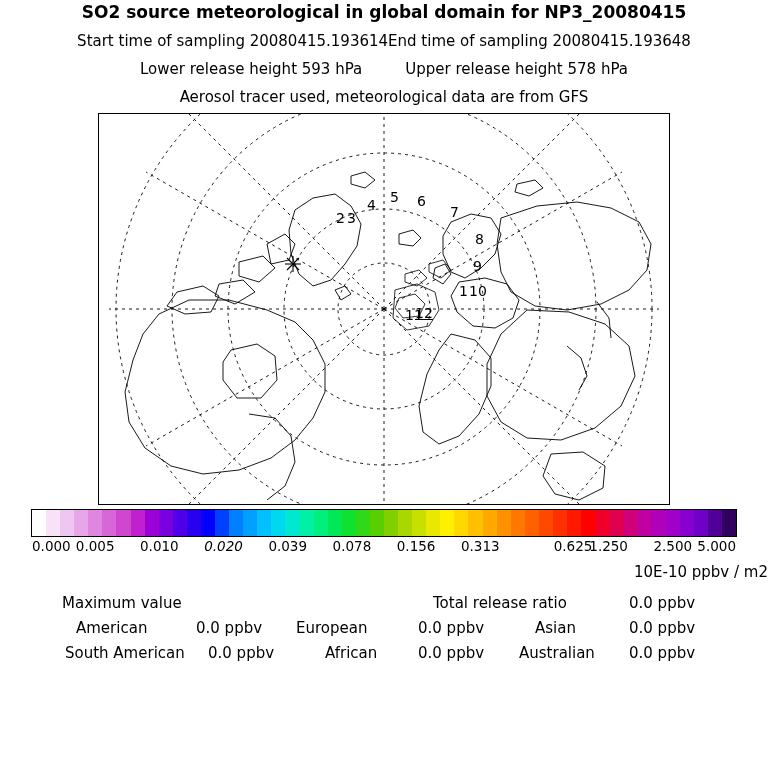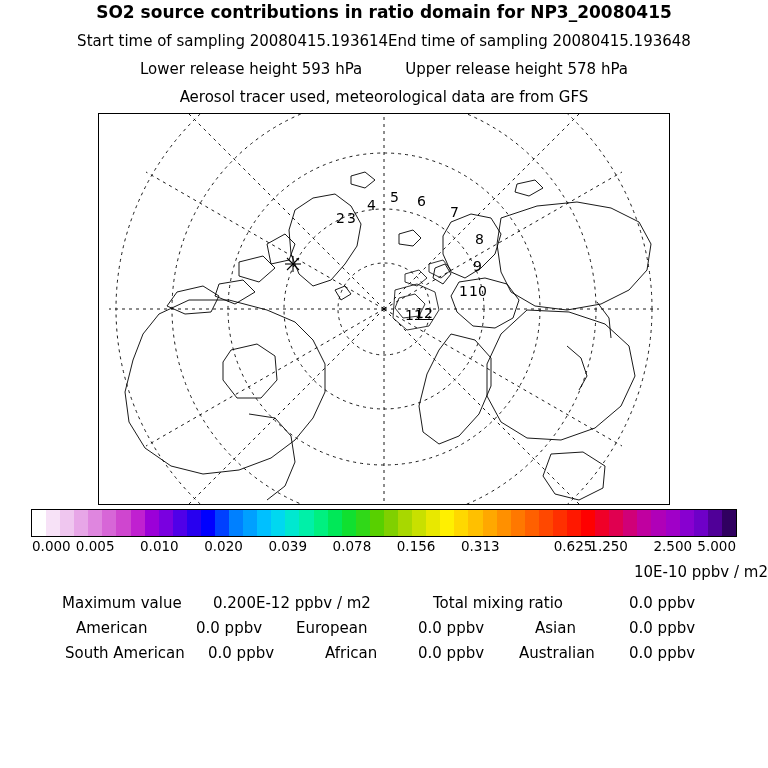--- a/index.html
+++ b/index.html
@@ -96,21 +96,21 @@
   .r3 .c1-l{left:65px;}
   .r3 .c1-v{left:208px;}
   .r3 .c2-l{left:325px;}
   .r3 .c2-v{left:418px;}
   .r3 .c3-l{left:519px;}
   .r3 .c3-v{left:629px;}
 </style>
 </head>
 <body>
 
-<div class="title">SO2 source contributions in ratio domain for NP3_20080415</div>
+<div class="title">SO2 source meteorological in global domain for NP3_20080415</div>
 
 <div class="hdr-line hdr-1">
   <span class="seg seg-a">Start time of sampling 20080415.193614</span><span class="seg">End time of sampling 20080415.193648</span>
 </div>
 
 <div class="hdr-line hdr-2">
   <span class="seg seg-a">Lower release height  593 hPa</span><span class="seg">Upper release height  578 hPa</span>
 </div>
 
 <div class="hdr-line hdr-3">Aerosol tracer used, meteorological data are from GFS</div>
@@ -266,38 +266,37 @@
     <div style="background: rgb(136, 0, 208);"></div>
     <div style="background: rgb(110, 0, 200);"></div>
     <div style="background: rgb(80, 0, 152);"></div>
     <div style="background: rgb(48, 0, 96);"></div>
   </div>
 
 <div class="cbar-ticks" id="colorbar-ticks">
     <span style="left: 32px; transform: translateX(0px);">0.000</span>
     <span style="left: 95.1818px;">0.005</span>
     <span style="left: 159.364px;">0.010</span>
-    <span style="left: 223.545px;">0.020</span>
+    <span style="left: 223.545px; font-style: italic;">0.020</span>
     <span style="left: 287.727px;">0.039</span>
     <span style="left: 351.909px;">0.078</span>
     <span style="left: 416.091px;">0.156</span>
     <span style="left: 480.273px;">0.313</span>
     <span style="left: 573px;">0.625</span>
     <span style="left: 608.636px;">1.250</span>
     <span style="left: 672.818px;">2.500</span>
     <span style="left: 736px; transform: translateX(-100%);">5.000</span>
   </div>
 
 <div class="cbar-unit">10E-10 ppbv / m2</div>
 
 <div class="footer">
   <div class="f-row r1">
     <span class="f-max-label">Maximum value</span>
-    <span class="f-max-val">0.200E-12 ppbv / m2</span>
-    <span class="f-tmr-label">Total mixing ratio</span>
+    <span class="f-tmr-label">Total release ratio</span>
     <span class="f-tmr-val">0.0 ppbv</span>
   </div>
   <div class="f-row r2">
     <span class="c1-l">American</span>
     <span class="c1-v">0.0 ppbv</span>
     <span class="c2-l">European</span>
     <span class="c2-v">0.0 ppbv</span>
     <span class="c3-l">Asian</span>
     <span class="c3-v">0.0 ppbv</span>
   </div>

